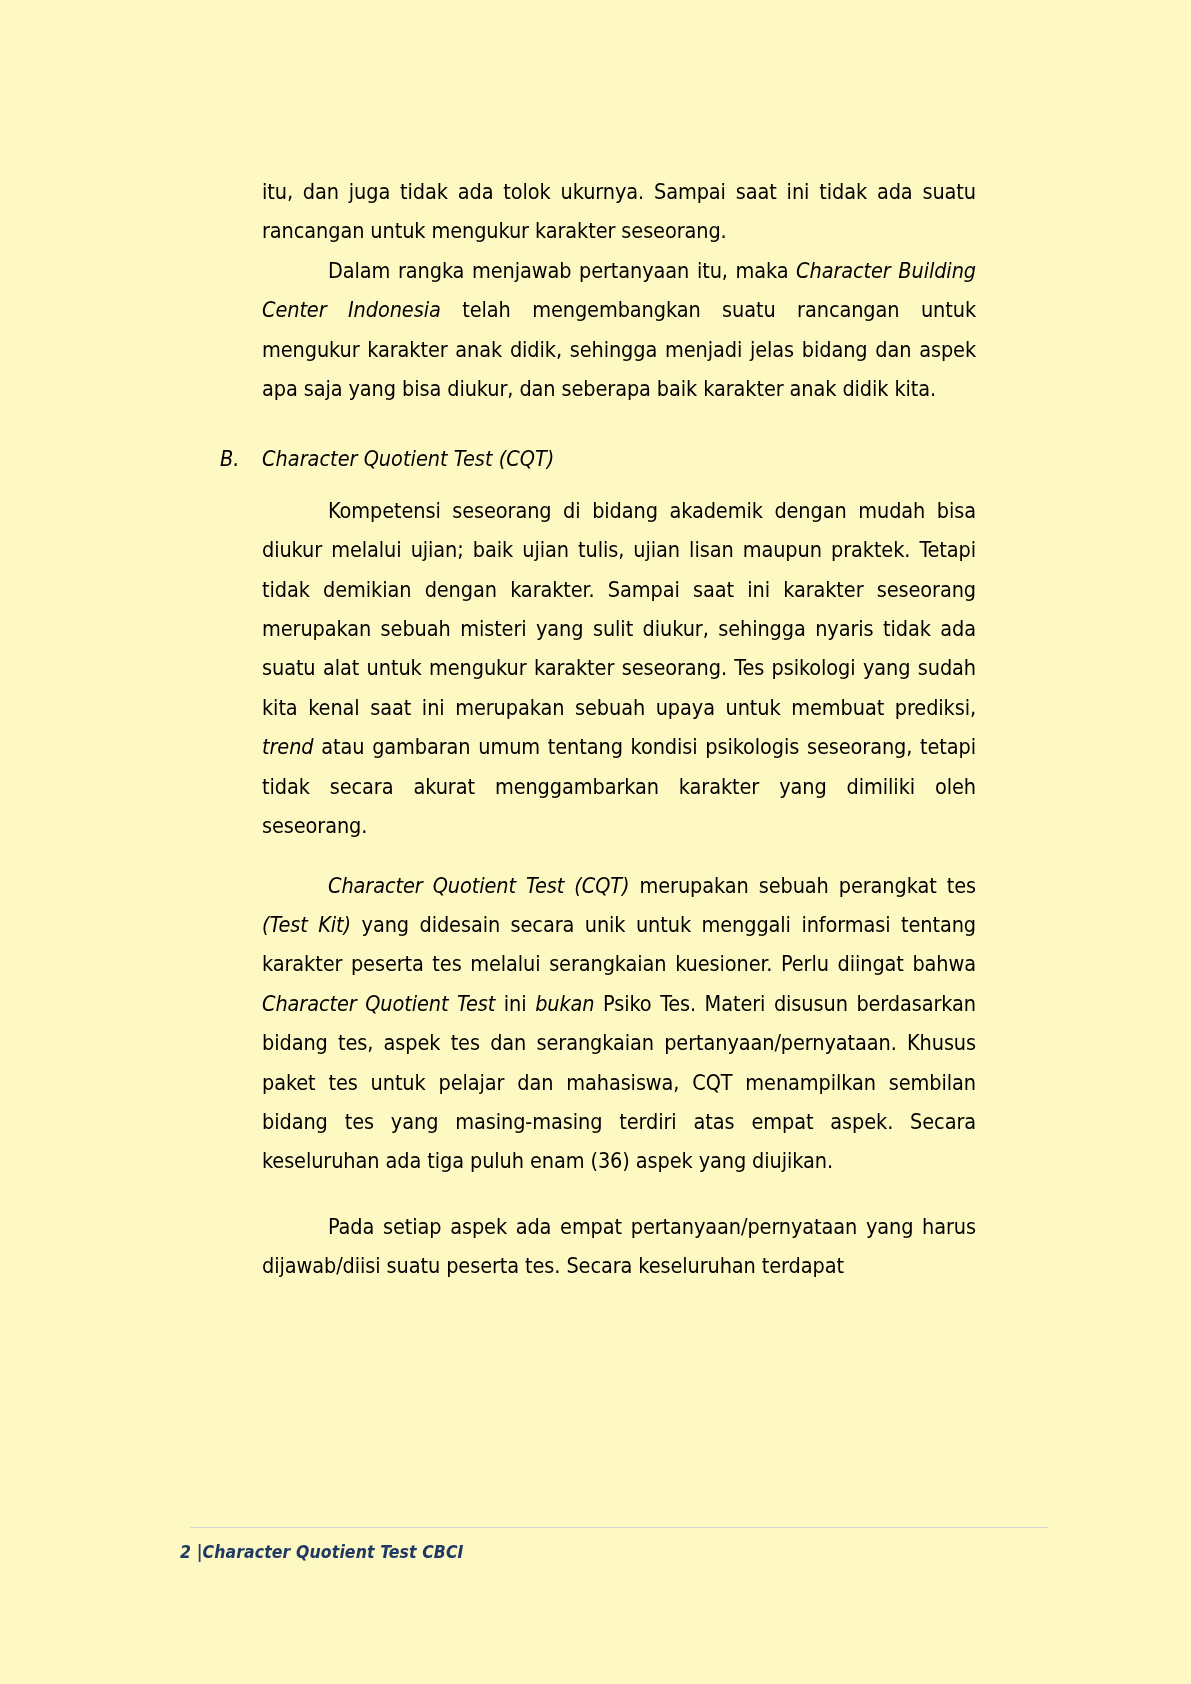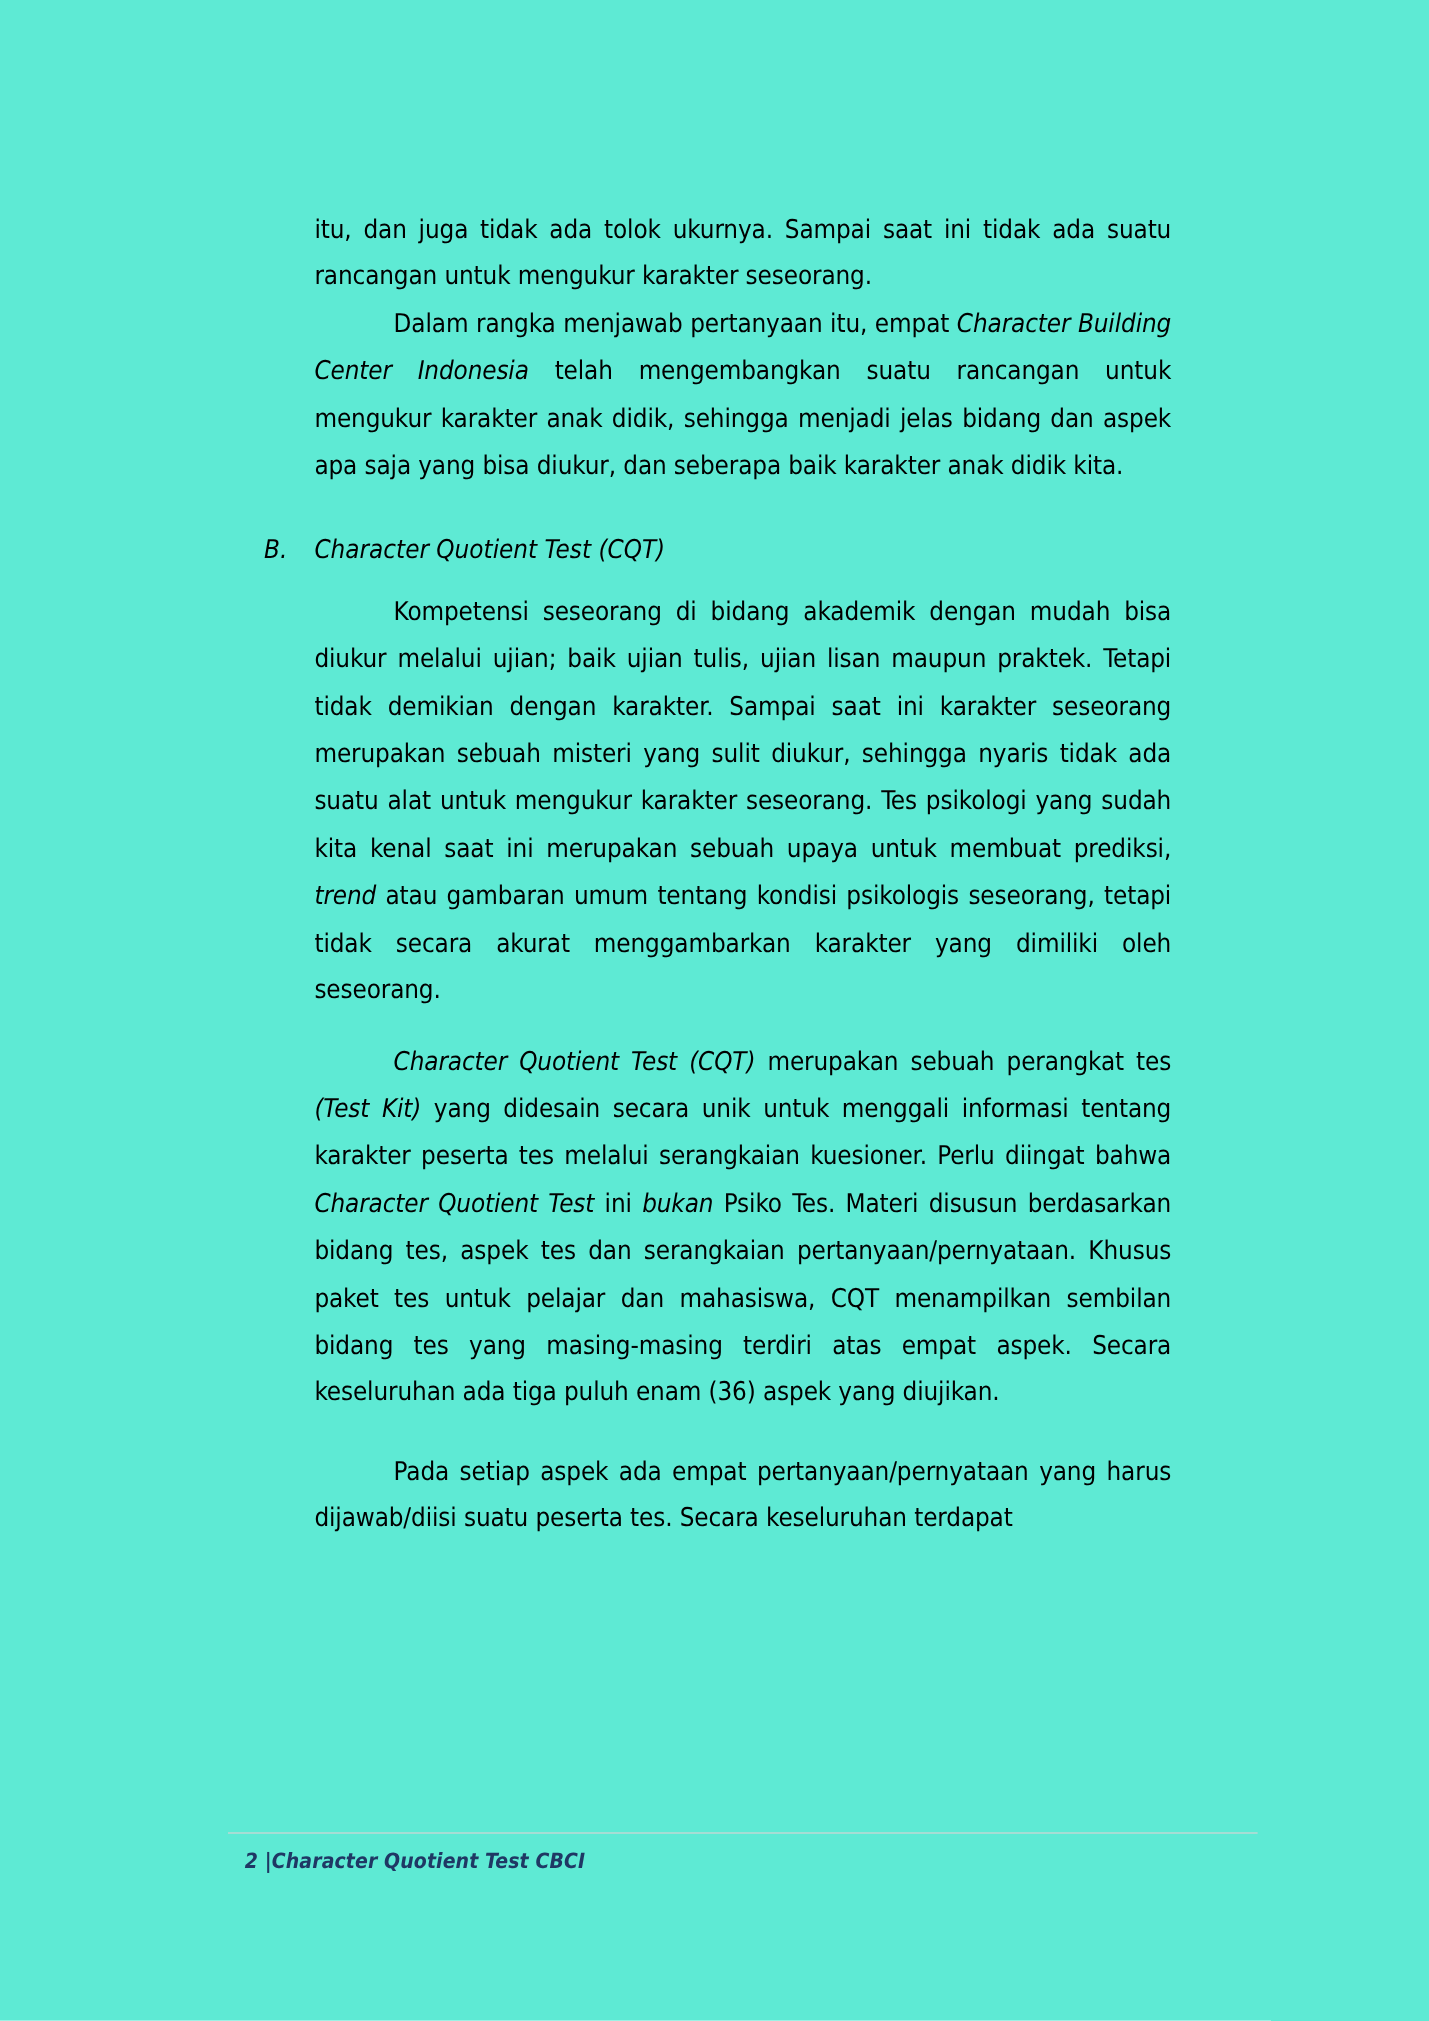--- a/index.html
+++ b/index.html
@@ -4,21 +4,21 @@
 <style>
   html, body {
     margin: 0;
     padding: 0;
     background: #ffffff;
   }
   .page {
     position: relative;
     width: 1191px;
     height: 1684px;
-    background: #5eead4;
+    background: #fef9c3;
     overflow: hidden;
     font-family: "DejaVu Sans Condensed", "Liberation Sans Narrow", "Liberation Sans", sans-serif;
   }
   .content {
     position: absolute;
     left: 262px;
     top: 172px;
     width: 714px;
   }
   .para {
@@ -58,21 +58,21 @@
   .footer-rule {
     position: absolute;
     left: 190px;
     top: 1527px;
     width: 858px;
     height: 1px;
     background: #d4d4d4;
   }
   .footer {
     position: absolute;
-    left: 204px;
+    left: 180px;
     top: 1540px;
     font-size: 17.5px;
     line-height: 24px;
     color: #1f3864;
     font-weight: bold;
     font-style: italic;
     letter-spacing: 0.1px;
     white-space: pre;
   }
   .spacer-last {
@@ -81,21 +81,21 @@
 </style>
 </head>
 <body>
 
 <div class="page">
 
   <div class="content">
 
     <p class="para">itu, dan juga tidak ada tolok ukurnya. Sampai saat ini tidak ada suatu rancangan untuk mengukur karakter seseorang.</p>
 
-    <p class="para indent"><span>Dalam rangka menjawab pertanyaan itu, empat </span><em class="it">Character Building Center Indonesia</em><span> telah mengembangkan suatu rancangan untuk mengukur karakter anak didik, sehingga menjadi jelas bidang dan aspek apa saja yang bisa diukur, dan seberapa baik karakter anak didik kita.</span></p>
+    <p class="para indent"><span>Dalam rangka menjawab pertanyaan itu, maka </span><em class="it">Character Building Center Indonesia</em><span> telah mengembangkan suatu rancangan untuk mengukur karakter anak didik, sehingga menjadi jelas bidang dan aspek apa saja yang bisa diukur, dan seberapa baik karakter anak didik kita.</span></p>
 
     <div class="heading">
       <span class="hnum">B.</span>
       <span>Character Quotient Test (CQT)</span>
     </div>
 
     <p class="para indent"><span>Kompetensi seseorang di bidang akademik dengan mudah bisa diukur melalui ujian; baik ujian tulis, ujian lisan maupun praktek. Tetapi tidak demikian dengan karakter. Sampai saat ini karakter seseorang merupakan sebuah misteri yang sulit diukur, sehingga nyaris tidak ada suatu alat untuk mengukur karakter seseorang. Tes psikologi yang sudah kita kenal saat ini merupakan sebuah upaya untuk membuat prediksi, </span><em class="it">trend</em><span> atau gambaran umum tentang kondisi psikologis seseorang, tetapi tidak secara akurat menggambarkan karakter yang dimiliki oleh seseorang.</span></p>
 
     <div class="para-gap"></div>
 

